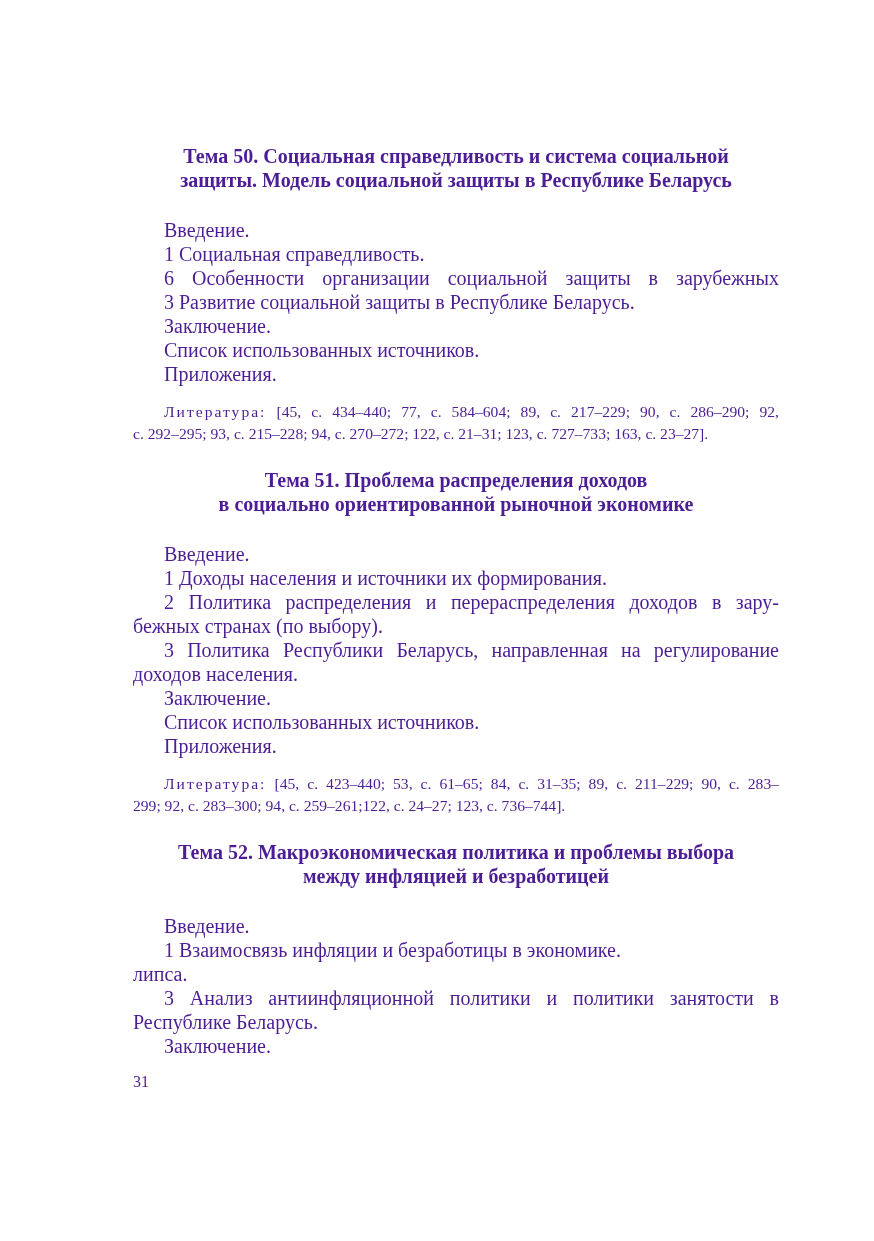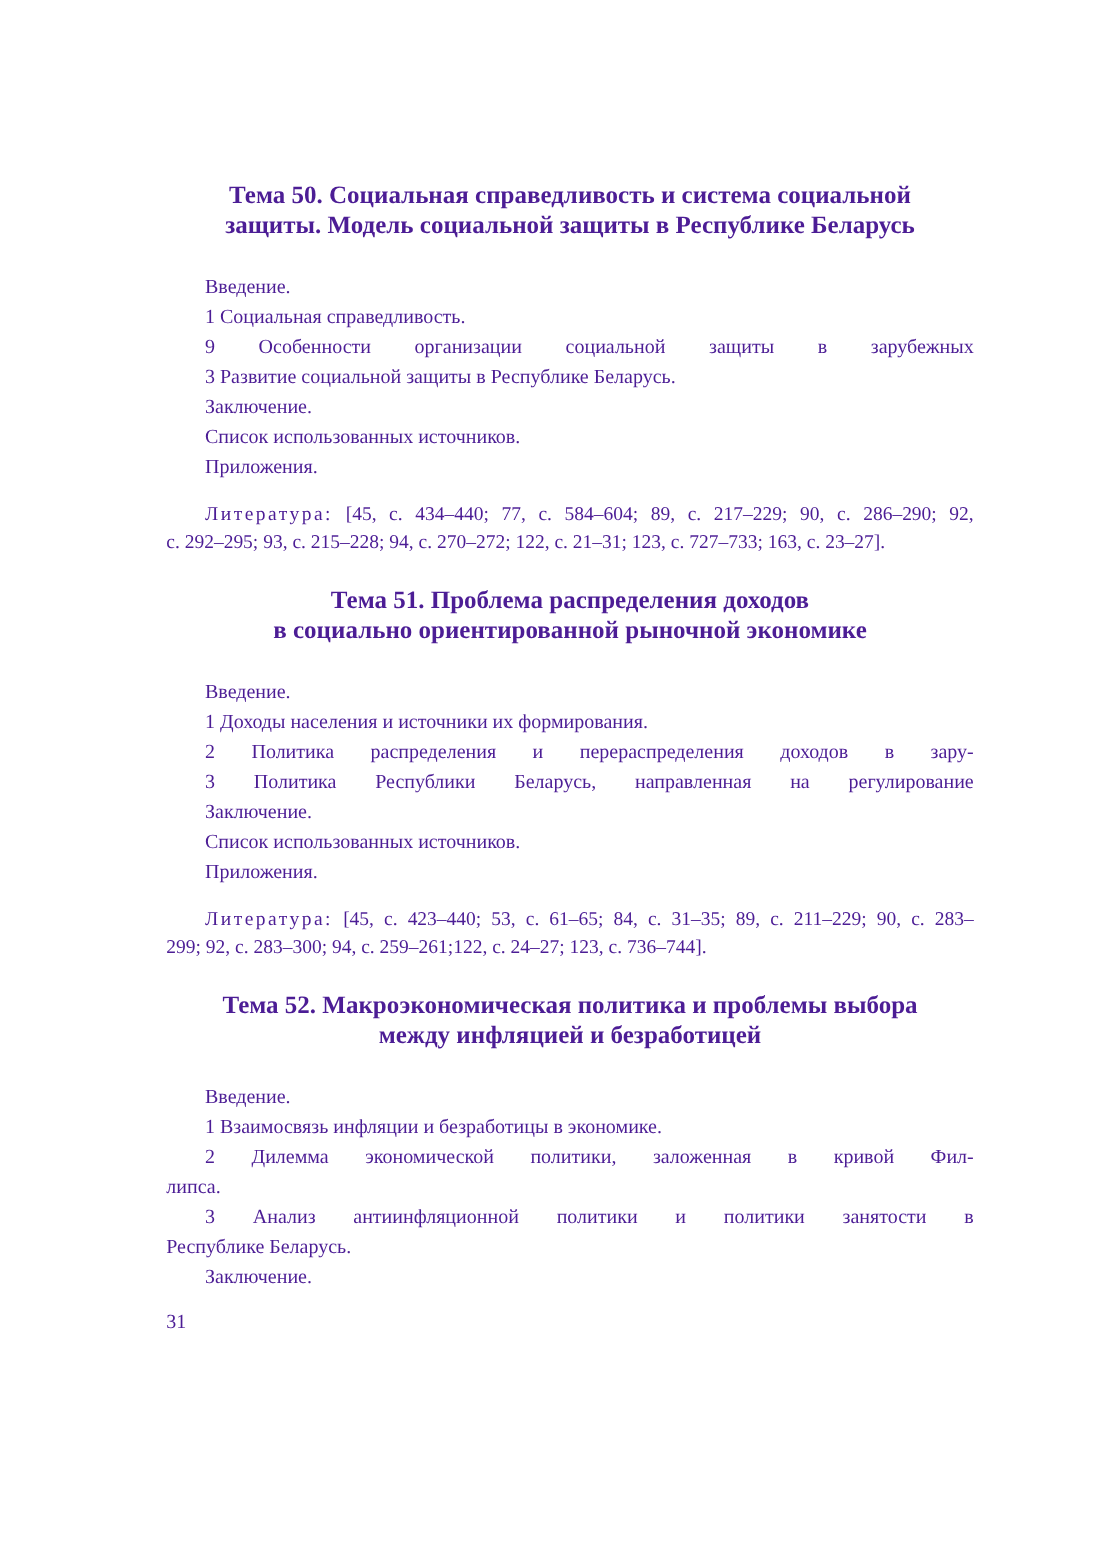--- a/index.html
+++ b/index.html
@@ -26,21 +26,21 @@
     margin: 0;
     font-size: 20px;
     line-height: 24px;
     font-weight: bold;
     text-align: center;
   }
   .title .ln { text-align: center; }
   .sec-mt { margin-top: 23px; }
   .outline {
     margin-top: 26px;
-    font-size: 16px;
+    font-size: 20px;
     line-height: 24px;
   }
   .ln {
     text-align: left;
   }
   .ind { text-indent: 31px; }
   .just {
     text-align: justify;
     text-align-last: justify;
   }
@@ -66,61 +66,62 @@
   <div class="content">
 
     <section>
       <h2 class="title">
         <div class="ln">Тема 50. Социальная справедливость и система социальной</div>
         <div class="ln">защиты. Модель социальной защиты в Республике Беларусь</div>
       </h2>
       <div class="outline">
         <div class="ln ind">Введение.</div>
         <div class="ln ind">1 Социальная справедливость.</div>
-        <div class="ln ind just">9 Особенности организации социальной защиты в зарубежных</div>
+        <div class="ln ind just">6 Особенности организации социальной защиты в зарубежных</div>
         <div class="ln ind">3 Развитие социальной защиты в Республике Беларусь.</div>
         <div class="ln ind">Заключение.</div>
         <div class="ln ind">Список использованных источников.</div>
         <div class="ln ind">Приложения.</div>
       </div>
       <div class="lit">
         <div class="ln ind just"><span class="lit-label">Литература:</span> <span>[45, с. 434–440; 77, с. 584–604; 89, с. 217–229; 90, с. 286–290; 92,</span></div>
         <div class="ln">с. 292–295; 93, с. 215–228; 94, с. 270–272; 122, с. 21–31; 123, с. 727–733; 163, с. 23–27].</div>
       </div>
     </section>
 
     <section>
       <h2 class="title sec-mt">
         <div class="ln">Тема 51. Проблема распределения доходов</div>
         <div class="ln">в социально ориентированной рыночной экономике</div>
       </h2>
       <div class="outline">
         <div class="ln ind">Введение.</div>
         <div class="ln ind">1 Доходы населения и источники их формирования.</div>
         <div class="ln ind just">2 Политика распределения и перераспределения доходов в зару-</div>
+        <div class="ln">бежных странах (по выбору).</div>
         <div class="ln ind just">3 Политика Республики Беларусь, направленная на регулирование</div>
+        <div class="ln">доходов населения.</div>
         <div class="ln ind">Заключение.</div>
         <div class="ln ind">Список использованных источников.</div>
         <div class="ln ind">Приложения.</div>
       </div>
       <div class="lit">
         <div class="ln ind just"><span class="lit-label">Литература:</span> <span>[45, с. 423–440; 53, с. 61–65; 84, с. 31–35; 89, с. 211–229; 90, с. 283–</span></div>
         <div class="ln">299; 92, с. 283–300; 94, с. 259–261;122, с. 24–27; 123, с. 736–744].</div>
       </div>
     </section>
 
     <section>
       <h2 class="title sec-mt">
         <div class="ln">Тема 52. Макроэкономическая политика и проблемы выбора</div>
         <div class="ln">между инфляцией и безработицей</div>
       </h2>
       <div class="outline">
         <div class="ln ind">Введение.</div>
         <div class="ln ind">1 Взаимосвязь инфляции и безработицы в экономике.</div>
-        <div class="ln ind just">2 Дилемма экономической политики, заложенная в кривой Фил-</div>
         <div class="ln">липса.</div>
         <div class="ln ind just">3 Анализ антиинфляционной политики и политики занятости в</div>
         <div class="ln">Республике Беларусь.</div>
         <div class="ln ind">Заключение.</div>
       </div>
     </section>
 
     <div class="page-number">31</div>
 
   </div>

